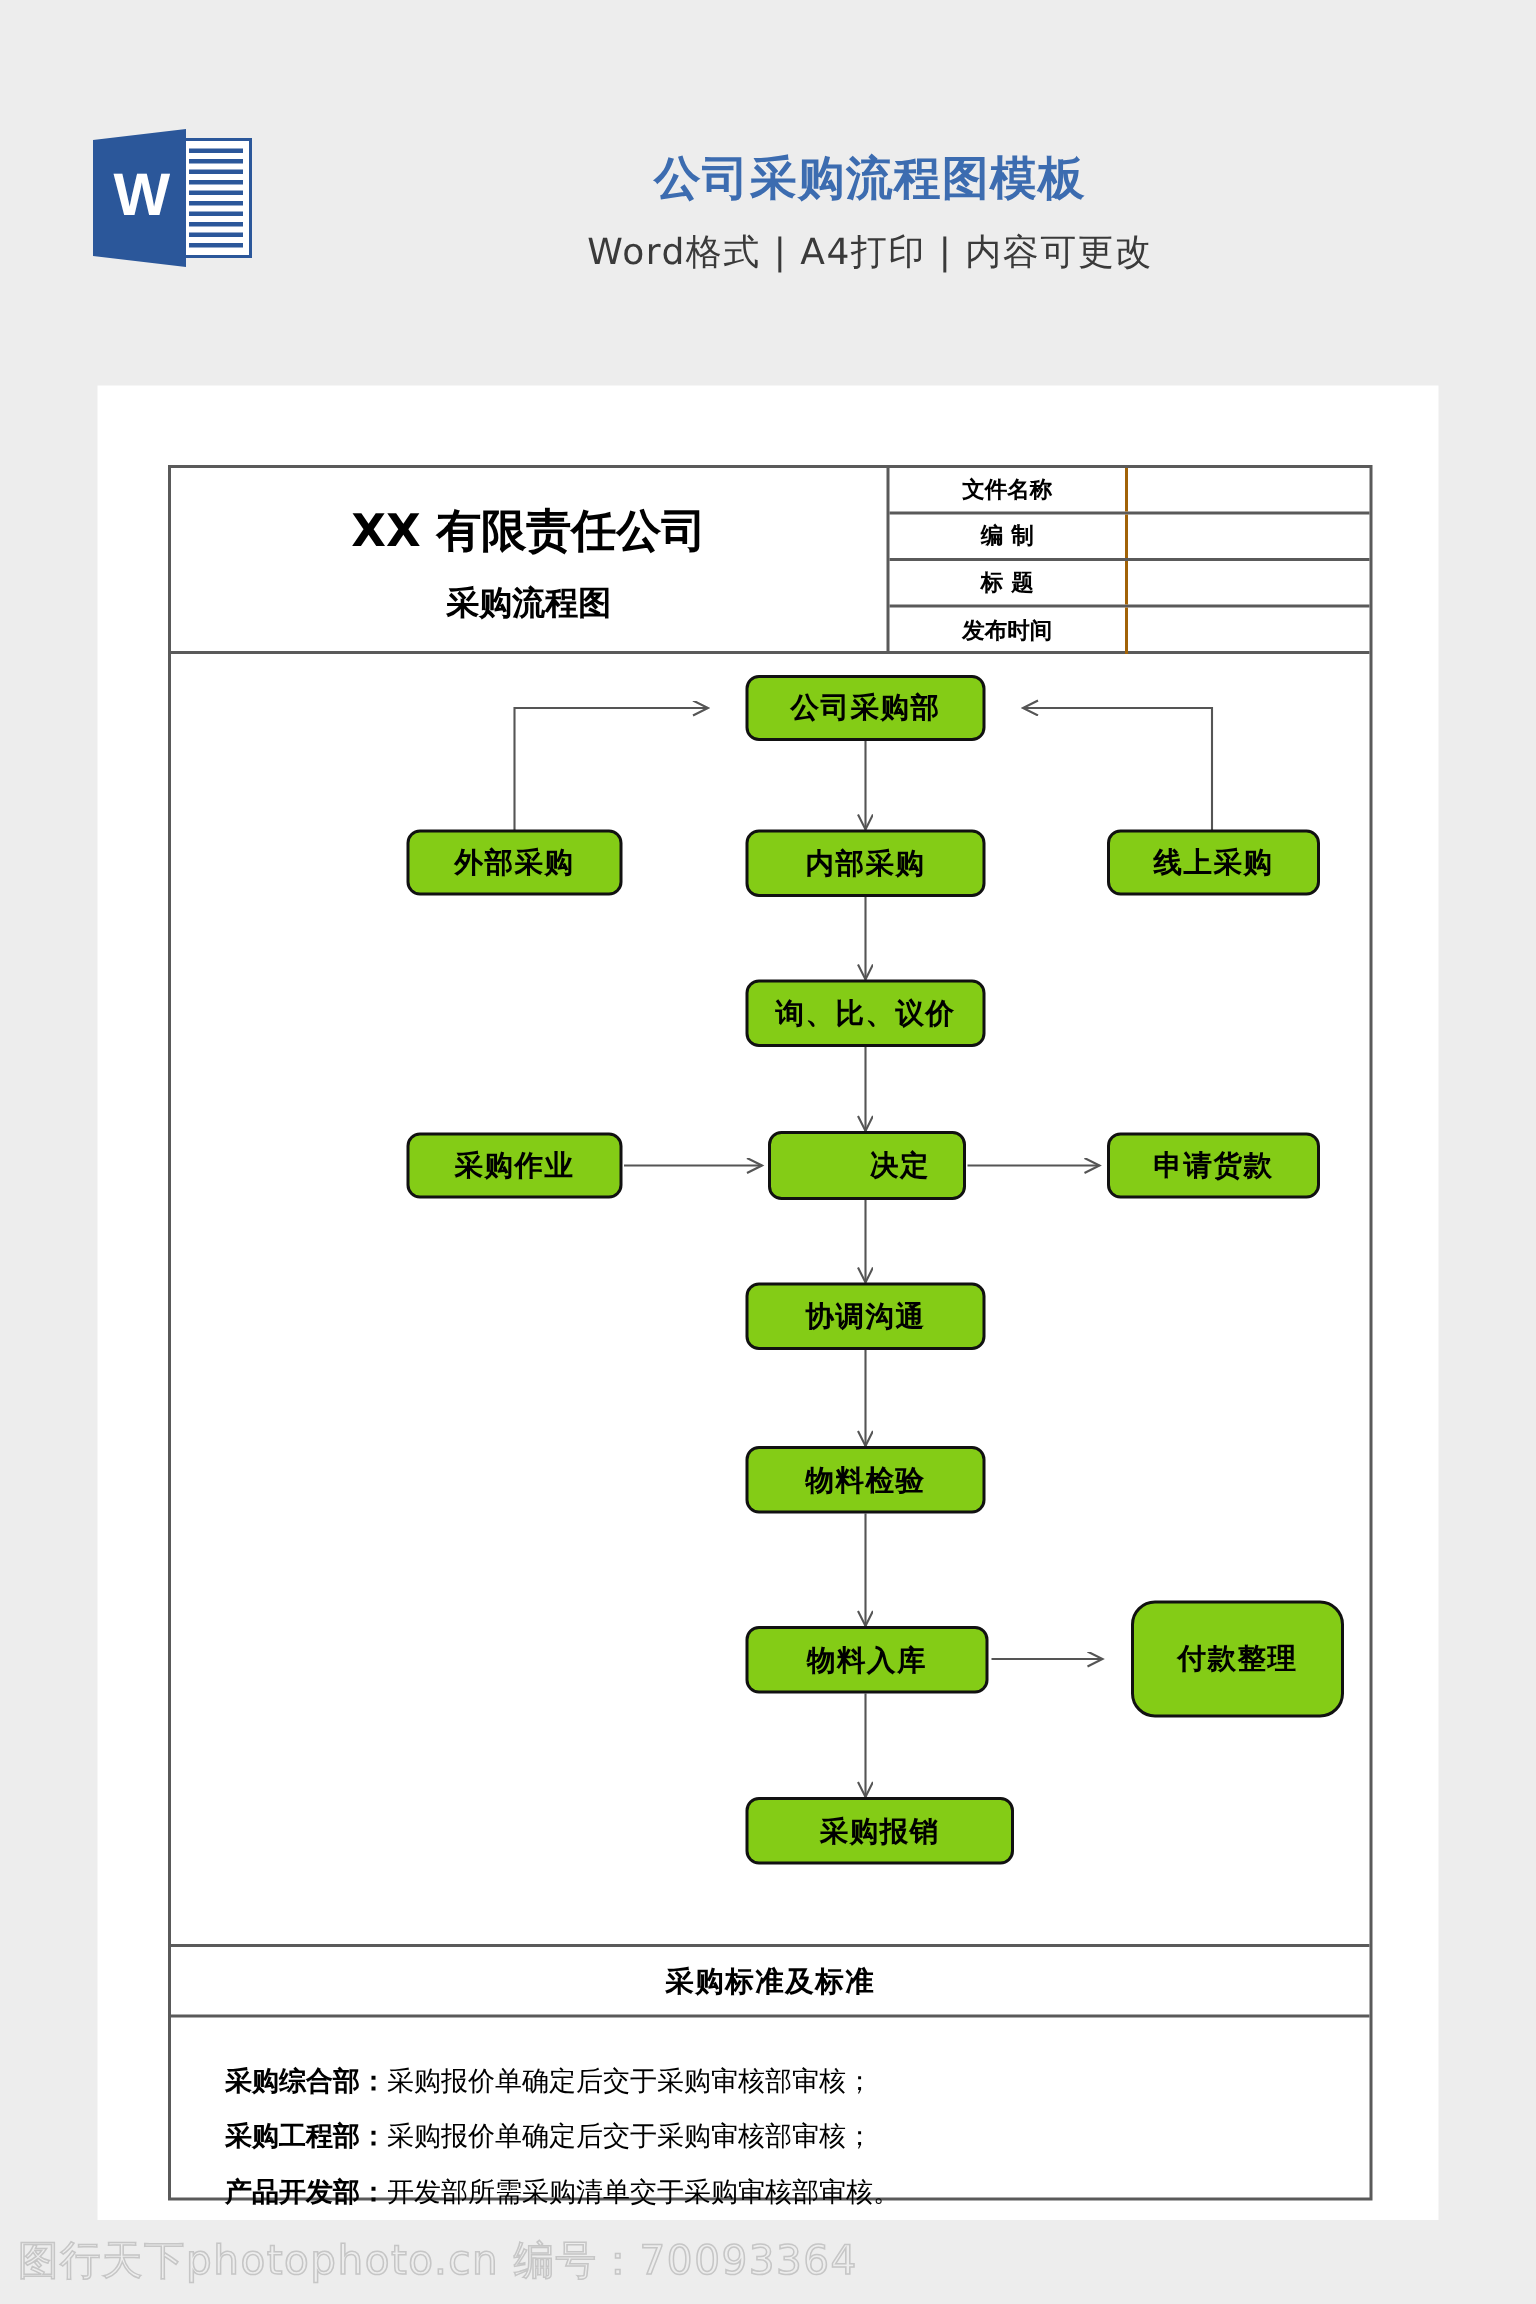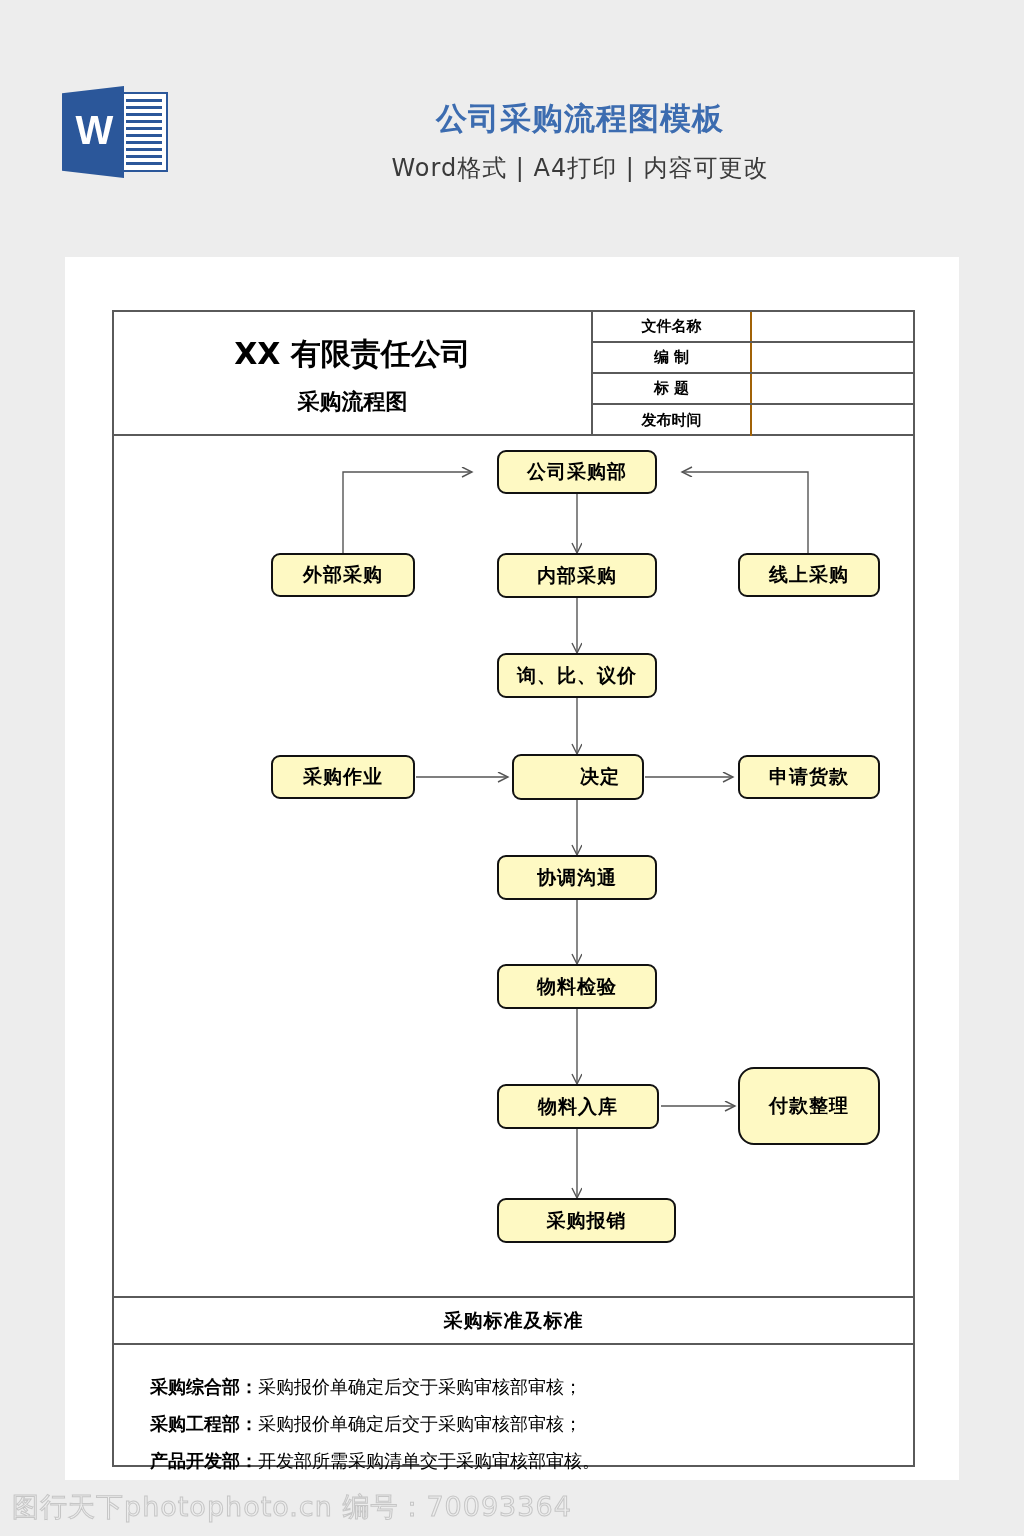--- a/index.html
+++ b/index.html
@@ -189,21 +189,21 @@
   }
   #flow-svg {
     position: absolute;
     left: 0; top: 0;
     width: 799px;
     height: 860px;
   }
   .node {
     position: absolute;
     box-sizing: border-box;
-    background: #fef9c3;
+    background: #84cc16;
     border: 2.2px solid #111;
     border-radius: 9px;
     display: flex;
     align-items: center;
     justify-content: center;
     font-size: 19px;
     font-weight: bold;
     color: #000;
     letter-spacing: 1px;
   }
@@ -375,21 +375,21 @@
       <div class="node" style="left:398px; top:318px; width:132px; height:46px;padding-left:44px;">决定</div>
 
       <div class="node" style="left:624px; top:319px; width:142px; height:44px;">申请货款</div>
 
       <div class="node" style="left:383px; top:419px; width:160px; height:45px;">协调沟通</div>
 
       <div class="node" style="left:383px; top:528px; width:160px; height:45px;">物料检验</div>
 
       <div class="node" style="left:383px; top:648px; width:162px; height:45px;">物料入库</div>
 
-      <div class="node tall" style="left:624px; top:631px; width:142px; height:78px;">付款整理</div>
+      <div class="node tall" style="left:640px; top:631px; width:142px; height:78px;">付款整理</div>
 
       <div class="node" style="left:383px; top:762px; width:179px; height:45px;">采购报销</div>
     </div>
 
     <div id="std-title-row">采购标准及标准</div>
 
     <div id="std-body">
       <div class="std-line">
         <span class="std-dept">采购综合部：</span><span class="std-text">采购报价单确定后交于采购审核部审核；</span>
       </div>

